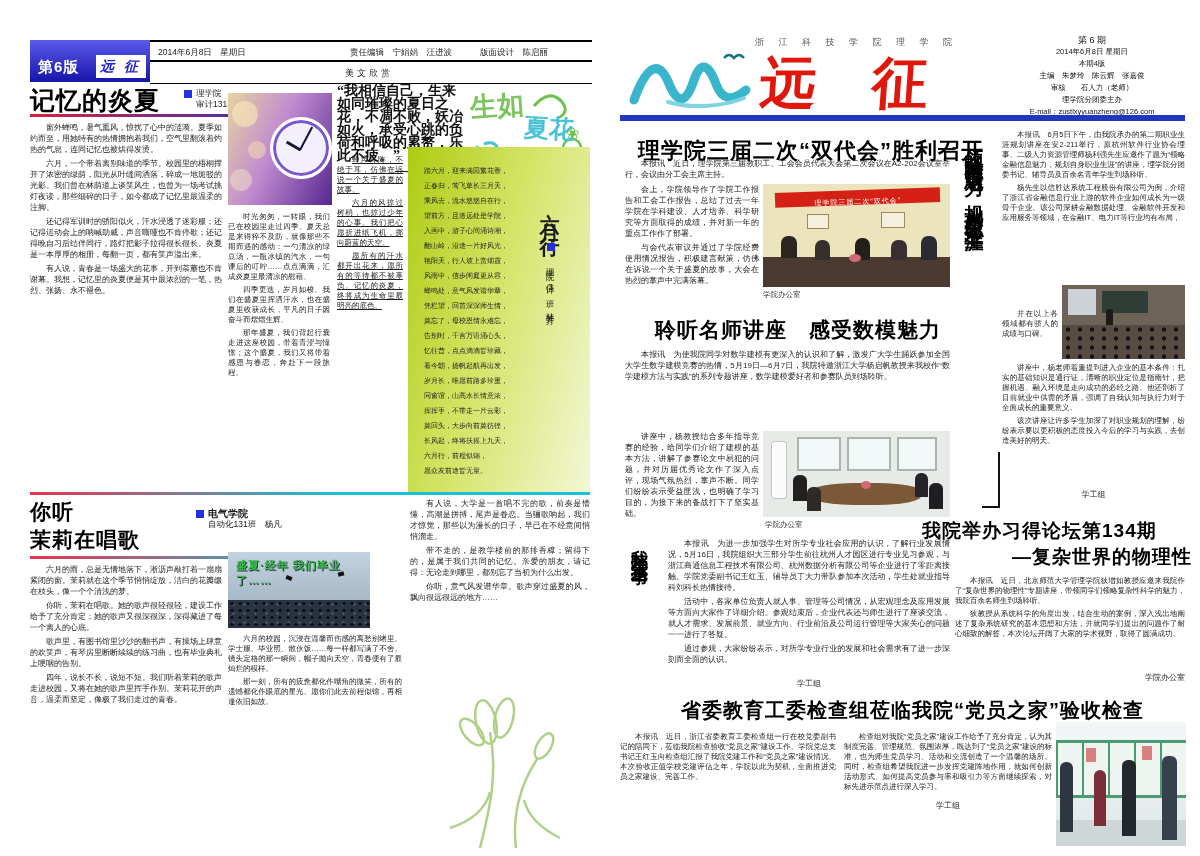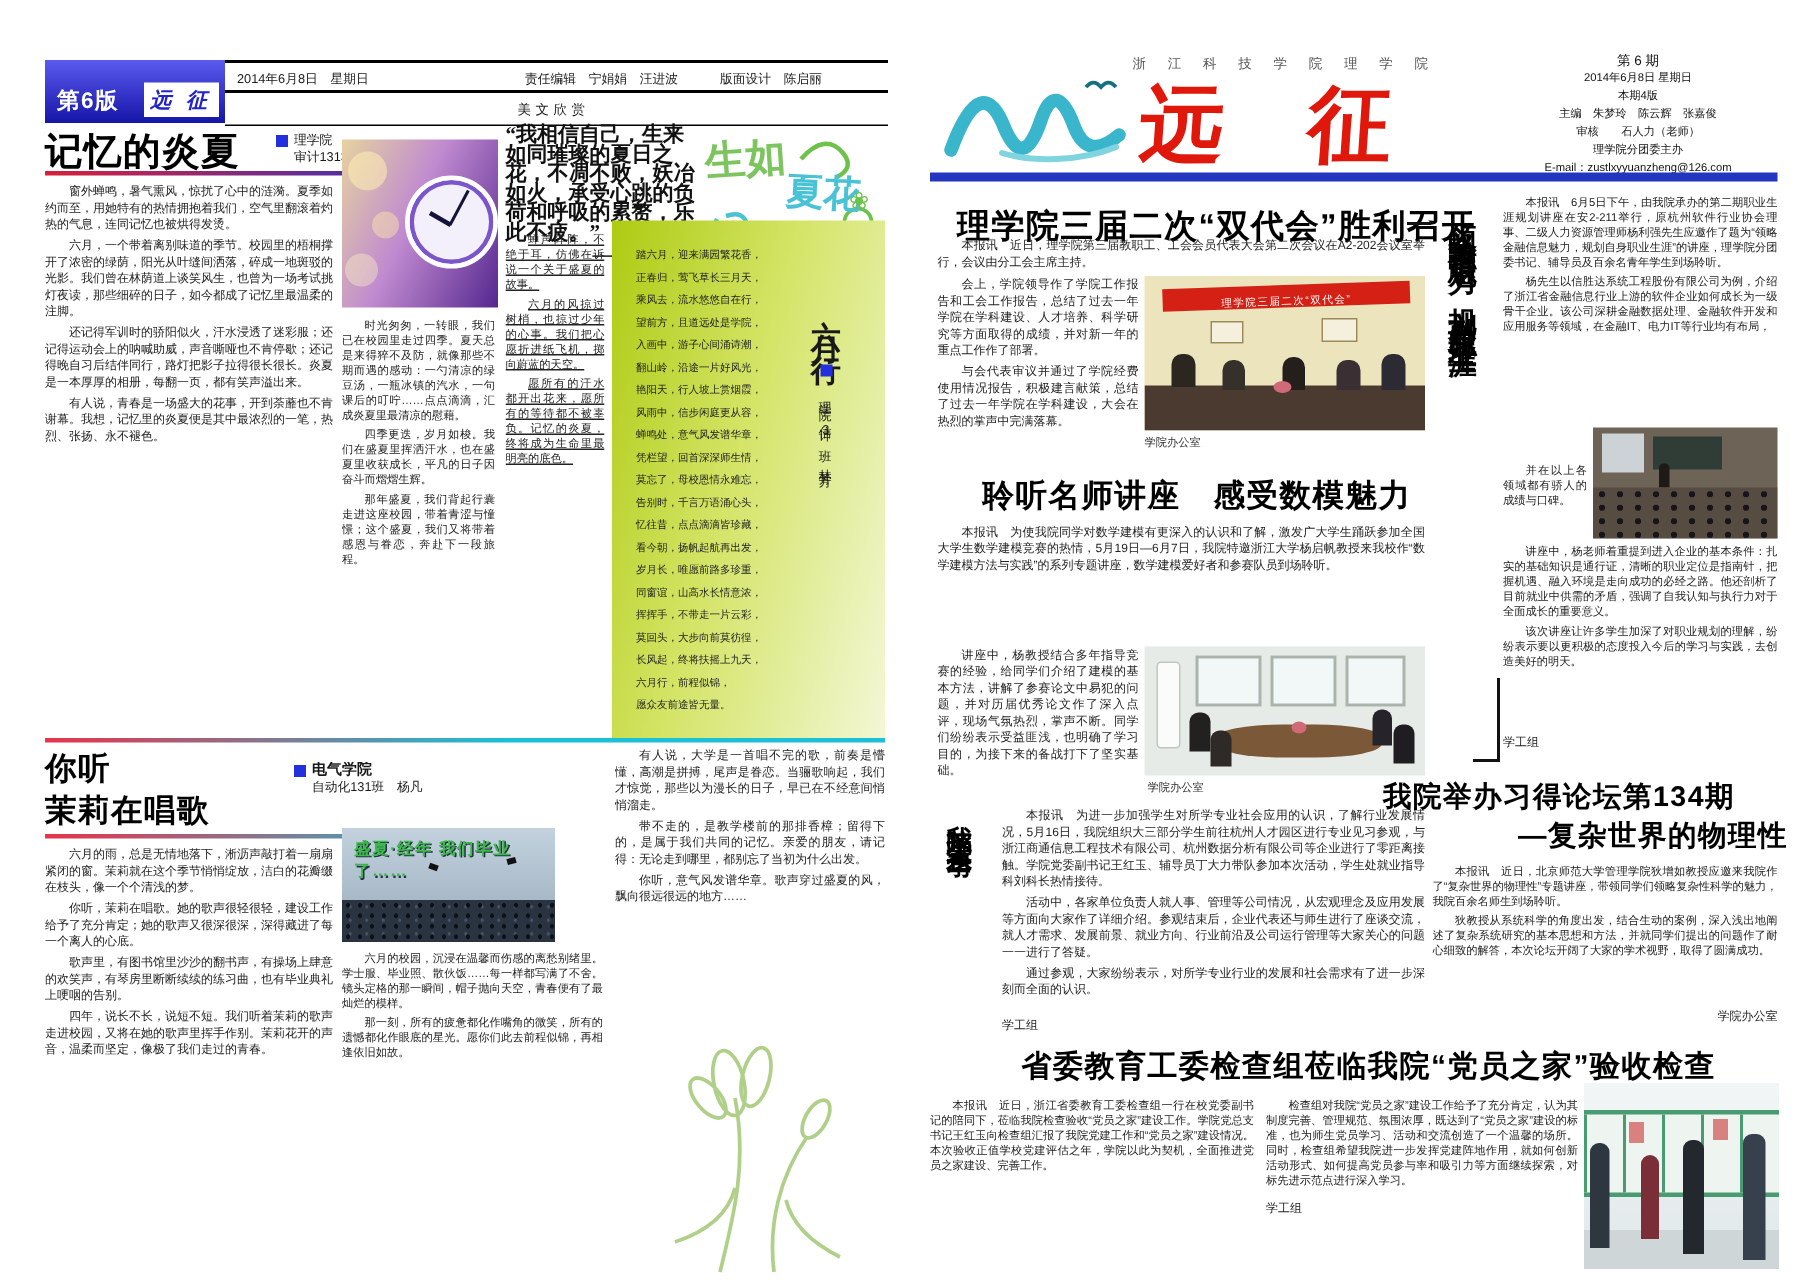--- a/index.html
+++ b/index.html
@@ -6,21 +6,21 @@
   #canvas{position:relative;width:1200px;height:856px;background:#fff;overflow:hidden;
           font-family:"Liberation Sans",sans-serif;color:#1a1a1a;}
   .abs{position:absolute;}
   .tb{font-size:8px;line-height:11px;text-align:justify;overflow:hidden;color:#222;}
   .tb p{margin:0 0 3px 0;text-indent:2em;}
   .tb7{font-size:7.5px;line-height:10px;}
   .cap{font-size:7.5px;color:#333;}
   .sq{width:8px;height:8px;background:#2330dd;display:inline-block;}
   .vt{writing-mode:vertical-rl;text-orientation:upright;}
   .hl{font-weight:bold;color:#000;letter-spacing:1px;}
-  .sign{text-align:left;font-size:8px;color:#222;}
+  .sign{text-align:center;font-size:8px;color:#222;}
   .photo{overflow:hidden;}
   .pline{height:3px;}
 </style>
 </head>
 <body>
 
 <div id="canvas">
 
   <div class="abs" style="left:0;top:0;width:600px;height:856px;">
 
@@ -208,21 +208,21 @@
     </div>
 
     <div class="abs" style="left:20px;top:115px;width:565px;height:6px;background:#2336c0;"></div>
 
     <div class="abs hl" style="left:38px;top:136px;font-size:22px;">理学院三届二次“双代会”胜利召开</div>
     <div class="abs tb" style="left:25px;top:158px;width:325px;height:24px;">
       <p>本报讯　近日，理学院第三届教职工、工会会员代表大会第二次会议在A2-202会议室举行，会议由分工会主席主持。</p>
     </div>
     <div class="abs tb" style="left:25px;top:184px;width:134px;height:108px;">
       <p>会上，学院领导作了学院工作报告和工会工作报告，总结了过去一年学院在学科建设、人才培养、科学研究等方面取得的成绩，并对新一年的重点工作作了部署。</p>
-      <p>与会代表审议并通过了学院经费使用情况报告，积极建言献策，总结了过去一年学院在学科建设，大会在热烈的掌声中完满落幕。</p>
+      <p>与会代表审议并通过了学院经费使用情况报告，积极建言献策，仿佛在诉说一个关于盛夏的故事，大会在热烈的掌声中完满落幕。</p>
     </div>
     <div class="abs photo" style="left:163px;top:184px;width:187px;height:103px;background:#ece4bc;">
       <div class="abs" style="left:12px;top:6px;width:165px;height:15px;background:#d42015;transform:rotate(-2deg);text-align:center;">
         <span style="color:#fff;font-size:7px;line-height:15px;letter-spacing:1px;">理学院三届二次“双代会”</span>
       </div>
       <div class="abs" style="left:44px;top:30px;width:20px;height:13px;background:#f5f0dd;border:1px solid #9a8a5a;"></div>
       <div class="abs" style="left:118px;top:28px;width:22px;height:14px;background:#f5f0dd;border:1px solid #9a8a5a;"></div>
       <div class="abs" style="left:0;bottom:0;width:187px;height:30px;background:#4a3a30;"></div>
       <div class="abs" style="left:18px;top:52px;width:16px;height:22px;border-radius:7px 7px 0 0;background:#2c2620;"></div>
       <div class="abs" style="left:52px;top:56px;width:15px;height:20px;border-radius:7px 7px 0 0;background:#36302a;"></div>

